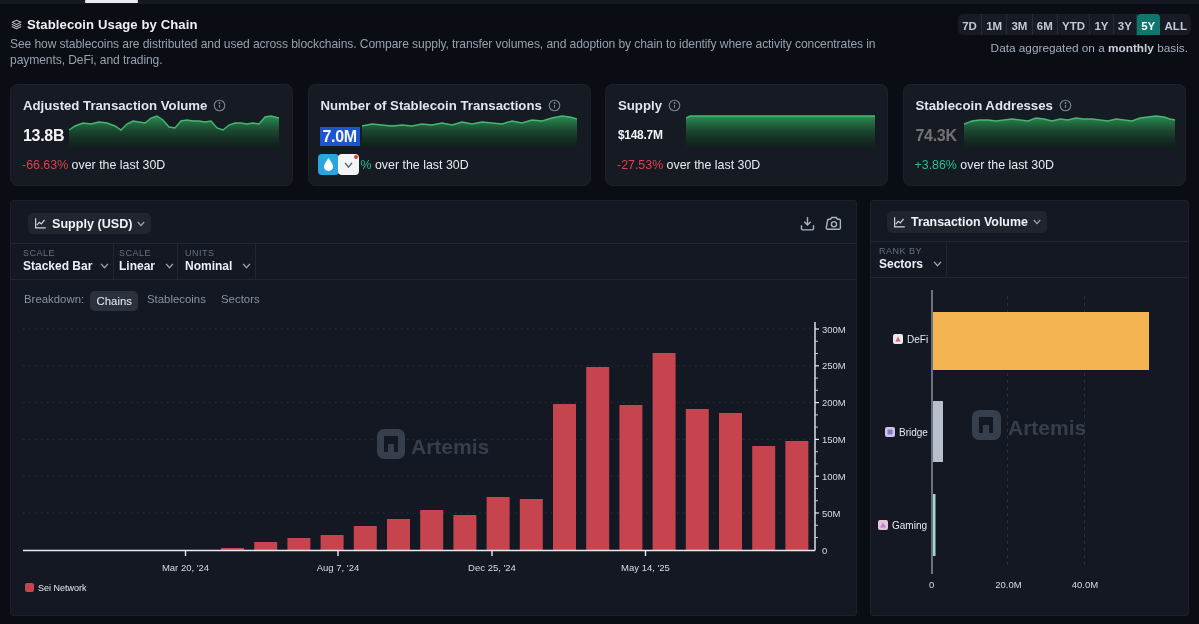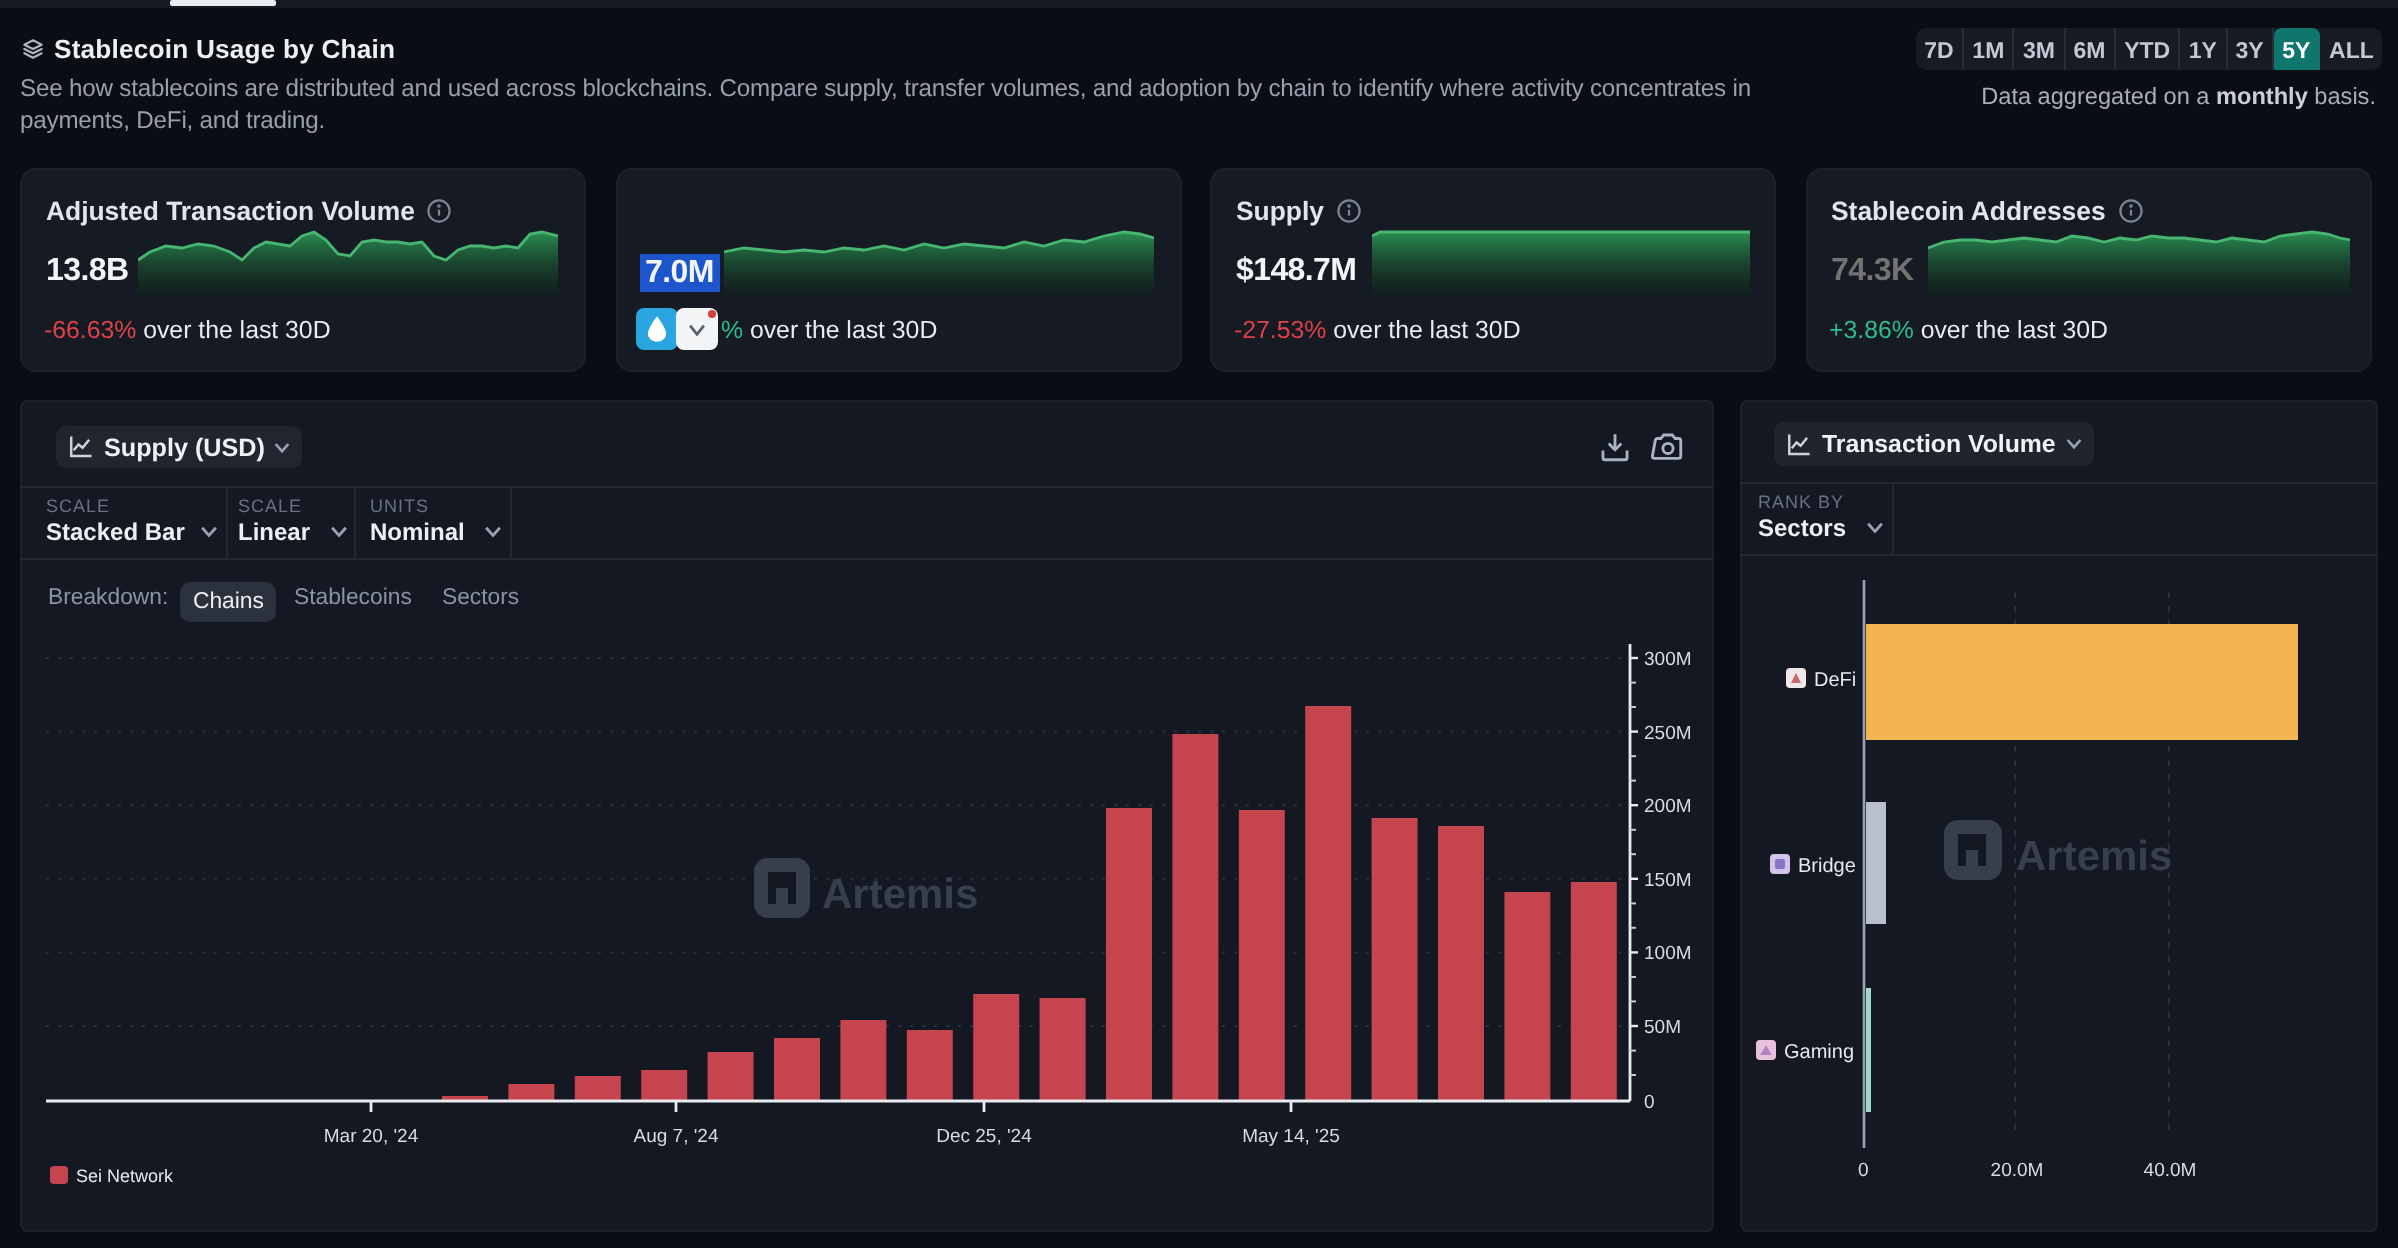--- a/index.html
+++ b/index.html
@@ -61,20 +61,28 @@
           <stop offset="1" stop-color="#0e2018" stop-opacity="0.5"></stop>
         </linearGradient>
       </defs>
     <path d="M0 16 L6 12 L14 9 L22 10 L30 8 L38 9 L46 12 L52 16 L58 10 L64 7 L70 8 L76 9 L82 4 L88 2 L94 6 L100 13 L106 14 L112 7 L118 6 L124 7 L130 7 L136 8 L142 7 L148 14 L154 16 L160 11 L166 9 L172 9 L178 10 L184 9 L190 10 L196 3 L202 2 L210 4 L210 34 L0 34 Z" fill="url(#g1)"></path>
     <path d="M0 16 L6 12 L14 9 L22 10 L30 8 L38 9 L46 12 L52 16 L58 10 L64 7 L70 8 L76 9 L82 4 L88 2 L94 6 L100 13 L106 14 L112 7 L118 6 L124 7 L130 7 L136 8 L142 7 L148 14 L154 16 L160 11 L166 9 L172 9 L178 10 L184 9 L190 10 L196 3 L202 2 L210 4" fill="none" stroke="#46b671" stroke-width="1.4"></path>
   </svg>
   <div class="abs" style="left:12px;top:74px;font-size:12.4px;color:#e8ebf0;"><span style="color:#e1404b;">-66.63%</span> over the last 30D</div>
 </div>
 
 <div class="card abs" style="left:307.5px;top:84px;width:283px;height:102px;">
+  <div class="abs" style="left:13px;top:14px;display:flex;align-items:center;">
+    <span style="font-size:13.2px;font-weight:bold;color:#e2e6ec;">Number of Stablecoin Transactions</span>
+    <svg style="margin-left:6px" width="13" height="13" viewBox="0 0 14 14" fill="none" stroke="#7a8494" stroke-width="1.2">
+        <circle cx="7" cy="7" r="5.7"></circle>
+        <path d="M7 6.3v3.2"></path>
+        <circle cx="7" cy="4.3" r="0.4" fill="#7a8494"></circle>
+      </svg>
+  </div>
   <div class="abs" style="left:12px;top:43px;background:#1c55cc;padding:1px 3px;font-size:16px;line-height:17px;letter-spacing:-0.3px;font-weight:bold;color:#f3f5f8;">7.0M</div>
   <svg class="abs" style="left:54px;top:30px;" width="215" height="34" viewBox="0 0 215 34">
     <defs>
         <linearGradient id="g2" x1="0" y1="0" x2="0" y2="1">
       <stop offset="0" stop-color="#2b9454" stop-opacity="0.95"></stop>
           <stop offset="0.45" stop-color="#1c5634" stop-opacity="0.8"></stop>
           <stop offset="1" stop-color="#0e2018" stop-opacity="0.5"></stop>
         </linearGradient>
       </defs>
     <path d="M0 12 L10 10 L20 11 L30 12 L40 11 L50 12 L60 10 L70 11 L80 9 L90 11 L100 8 L110 10 L120 8 L130 9 L140 10 L150 7 L160 9 L170 6 L180 7 L190 4 L200 2 L208 3 L215 5 L215 34 L0 34 Z" fill="url(#g2)"></path>
@@ -98,21 +106,21 @@
 
 <div class="card abs" style="left:605px;top:84px;width:283px;height:102px;">
   <div class="abs" style="left:13px;top:14px;display:flex;align-items:center;">
     <span style="font-size:13.2px;font-weight:bold;color:#e2e6ec;">Supply</span>
     <svg style="margin-left:6px" width="13" height="13" viewBox="0 0 14 14" fill="none" stroke="#7a8494" stroke-width="1.2">
         <circle cx="7" cy="7" r="5.7"></circle>
         <path d="M7 6.3v3.2"></path>
         <circle cx="7" cy="4.3" r="0.4" fill="#7a8494"></circle>
       </svg>
   </div>
-  <div class="abs" style="left:13px;top:43px;font-size:16px;line-height:17px;letter-spacing:-0.3px;font-weight:bold;color:#f3f5f8;">$148.7M</div>
+  <div class="abs" style="left:13px;top:43px;font-size:12px;line-height:17px;letter-spacing:-0.3px;font-weight:bold;color:#f3f5f8;">$148.7M</div>
   <svg class="abs" style="left:81px;top:30px;" width="189" height="34" viewBox="0 0 189 34">
     <defs>
         <linearGradient id="g3" x1="0" y1="0" x2="0" y2="1">
       <stop offset="0" stop-color="#2b9454" stop-opacity="0.95"></stop>
           <stop offset="0.45" stop-color="#1c5634" stop-opacity="0.8"></stop>
           <stop offset="1" stop-color="#0e2018" stop-opacity="0.5"></stop>
         </linearGradient>
       </defs>
     <path d="M0 4 L4 2 L189 2 L189 34 L0 34 Z" fill="url(#g3)"></path>
     <path d="M0 4 L4 2 L189 2" fill="none" stroke="#46b671" stroke-width="1.4"></path>

